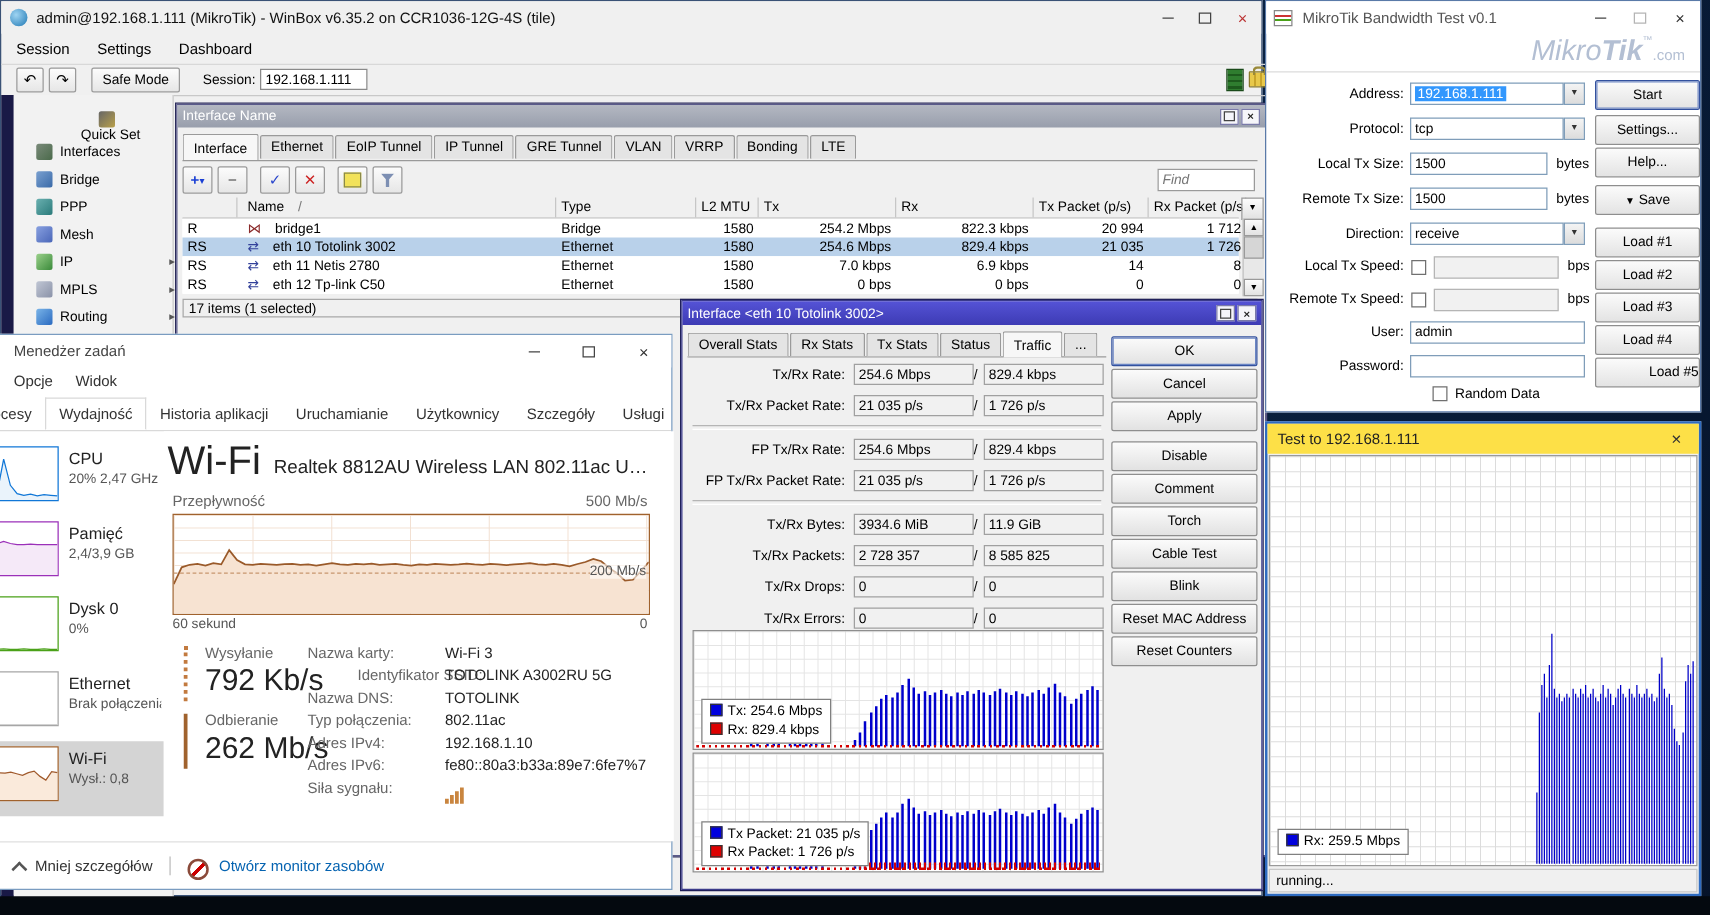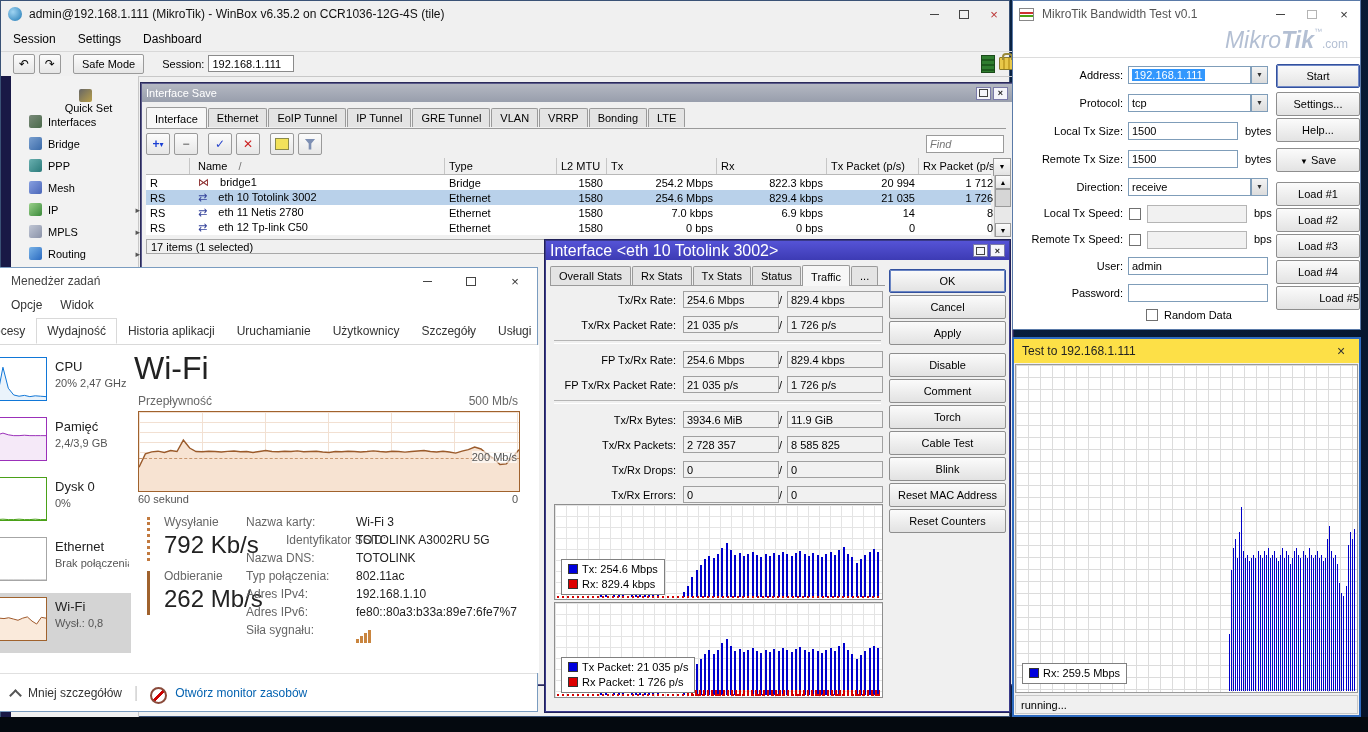--- a/index.html
+++ b/index.html
@@ -153,21 +153,21 @@
         </div>
       <div class="sbitem" style="top:167px;">
           <span class="sbicon" style="background:linear-gradient(135deg,#7ab4e8,#2a6ac0);"></span>
           <span>Routing</span>
           <span class="sbarrow">▸</span>
         </div>
     </div>
 
     <div class="abs" style="left:140px;top:82px;width:870px;height:600px;background:#f0f0f0;border:1px solid #5a5a8a;box-shadow:0 0 0 1px #2a2a5a;">
       <div class="abs" style="left:0;top:0;width:100%;height:18px;background:linear-gradient(#b4b8c2,#989eac);display:flex;align-items:center;padding:0 4px;box-sizing:border-box;">
-        <span style="font-size:11px;color:#fff;">Interface Save</span>
+        <span style="font-size:11px;color:#fff;">Interface Name</span>
         <span style="margin-left:auto;display:flex;gap:2px;">
           <span class="wbx">
               <span class="maxic"></span>
             </span>
           <span class="wbx" style="font-weight:bold;">×</span>
         </span>
       </div>
 
       <div class="abs" style="left:4px;top:22px;width:860px;height:22px;border-bottom:1px solid #9a9a9a;">
         <span class="tab active">Interface</span><span class="tab">Ethernet</span><span class="tab">EoIP Tunnel</span><span class="tab">IP Tunnel</span><span class="tab">GRE Tunnel</span><span class="tab">VLAN</span><span class="tab">VRRP</span><span class="tab">Bonding</span><span class="tab">LTE</span>
@@ -261,21 +261,21 @@
         <div style="height:18px;border:1px solid #9a9a9a;background:#d6d6d6;box-sizing:border-box;"></div>
         <div style="position:absolute;bottom:0;width:100%;height:14px;border:1px solid #9a9a9a;background:linear-gradient(#fcfcfc,#e2e2e2);text-align:center;font-size:7px;line-height:13px;box-sizing:border-box;">▼</div>
       </div>
 
       <div class="abs t11" style="left:4px;top:155px;width:860px;height:15px;border:1px solid #a8a8a8;background:#f0f0f0;line-height:15px;padding-left:4px;box-sizing:border-box;">17 items (1 selected)</div>
     </div>
   </div>
 
   <div class="win" style="left:545px;top:240px;width:465px;height:472px;border:1px solid #3a3a8a;box-shadow:0 0 0 1px #20205a;">
     <div class="abs" style="left:0;top:0;width:100%;height:19px;background:linear-gradient(#5553d6,#3d3bb4);display:flex;align-items:center;padding:0 4px;box-sizing:border-box;">
-      <span style="font-size:16px;color:#fff;">Interface &lt;eth 10 Totolink 3002&gt;</span>
+      <span style="font-size:11px;color:#fff;">Interface &lt;eth 10 Totolink 3002&gt;</span>
       <span style="margin-left:auto;display:flex;gap:2px;">
         <span class="wbx">
             <span class="maxic"></span>
           </span>
         <span class="wbx" style="font-weight:bold;">×</span>
       </span>
     </div>
 
     <div class="abs" style="left:4px;top:23px;width:335px;height:21px;border-bottom:1px solid #9a9a9a;">
       <span class="tab">Overall Stats</span><span class="tab">Rx Stats</span><span class="tab">Tx Stats</span><span class="tab">Status</span><span class="tab active">Traffic</span><span class="tab">...</span>
@@ -583,20 +583,21 @@
               <polyline points="0.00,52.00 6.67,48.00 13.33,50.00 20.00,46.00 26.67,51.00 33.33,48.00 40.00,49.00 46.67,47.00 53.33,50.00 60.00,53.00 66.67,48.00 73.33,45.00 80.00,55.00 86.67,62.00 93.33,46.00 100.00,48.00" fill="none" stroke="#a05a2c" stroke-width="1" vector-effect="non-scaling-stroke"></polyline>
             </svg>
           </span>
         <span class="tmname">Wi-Fi</span>
           <span class="tmdetail">Wysł.: 0,8</span>
       </div>
     </div>
 
     <div class="abs" style="left:168px;top:77px;width:408px;height:328px;background:#fff;">
       <span class="abs" style="left:3px;top:5px;font-size:32px;font-weight:300;color:#222;">Wi-Fi</span>
+      <span class="abs" style="left:88px;top:20px;width:315px;font-size:15px;font-weight:300;color:#222;white-space:nowrap;overflow:hidden;">Realtek 8812AU Wireless LAN 802.11ac U…</span>
       <span class="abs detlabel" style="left:7px;top:49px;">Przepływność</span>
       <span class="abs detlabel" style="right:21px;top:49px;">500 Mb/s</span>
 
       <div class="abs" style="left:7px;top:66px;width:380px;height:79px;border:1px solid #a0622d;background:#fff;background-image:linear-gradient(#f2e0d2 1px,transparent 1px),linear-gradient(90deg,#f2e0d2 1px,transparent 1px);background-size:63px 10px;">
         <div style="position:absolute;inset:0;">
             <svg viewBox="0 0 100 100" preserveAspectRatio="none" style="width: 100%; height: 100%; display: block;">
               <polygon points="0.00,70.00 1.67,53.00 3.33,50.40 5.00,49.60 6.67,51.20 8.33,48.80 10.00,50.00 11.67,35.60 13.33,45.60 15.00,50.00 16.67,50.40 18.33,49.60 20.00,50.00 21.67,50.60 23.33,49.80 25.00,49.40 26.67,50.40 28.33,50.00 30.00,51.20 31.67,50.00 33.33,48.80 35.00,50.00 36.67,50.40 38.33,49.60 40.00,50.00 41.67,49.20 43.33,50.40 45.00,50.00 46.67,49.60 48.33,50.60 50.00,51.20 51.67,50.00 53.33,50.40 55.00,49.60 56.67,50.00 58.33,50.60 60.00,50.00 61.67,49.20 63.33,50.00 65.00,50.60 66.67,49.60 68.33,50.00 70.00,50.80 71.67,50.00 73.33,49.40 75.00,48.80 76.67,50.00 78.33,50.60 80.00,49.60 81.67,50.60 83.33,52.00 85.00,49.60 86.67,47.60 88.33,44.40 90.00,46.80 91.67,53.60 93.33,59.00 95.00,66.40 96.67,65.60 98.33,57.00 100.00,47.60 100,100 0,100" fill="#f7e3d2"></polygon>
               <polyline points="0.00,70.00 1.67,53.00 3.33,50.40 5.00,49.60 6.67,51.20 8.33,48.80 10.00,50.00 11.67,35.60 13.33,45.60 15.00,50.00 16.67,50.40 18.33,49.60 20.00,50.00 21.67,50.60 23.33,49.80 25.00,49.40 26.67,50.40 28.33,50.00 30.00,51.20 31.67,50.00 33.33,48.80 35.00,50.00 36.67,50.40 38.33,49.60 40.00,50.00 41.67,49.20 43.33,50.40 45.00,50.00 46.67,49.60 48.33,50.60 50.00,51.20 51.67,50.00 53.33,50.40 55.00,49.60 56.67,50.00 58.33,50.60 60.00,50.00 61.67,49.20 63.33,50.00 65.00,50.60 66.67,49.60 68.33,50.00 70.00,50.80 71.67,50.00 73.33,49.40 75.00,48.80 76.67,50.00 78.33,50.60 80.00,49.60 81.67,50.60 83.33,52.00 85.00,49.60 86.67,47.60 88.33,44.40 90.00,46.80 91.67,53.60 93.33,59.00 95.00,66.40 96.67,65.60 98.33,57.00 100.00,47.60" fill="none" stroke="#9a5a2a" stroke-width="1.4" vector-effect="non-scaling-stroke"></polyline>
             </svg>
           </div>

